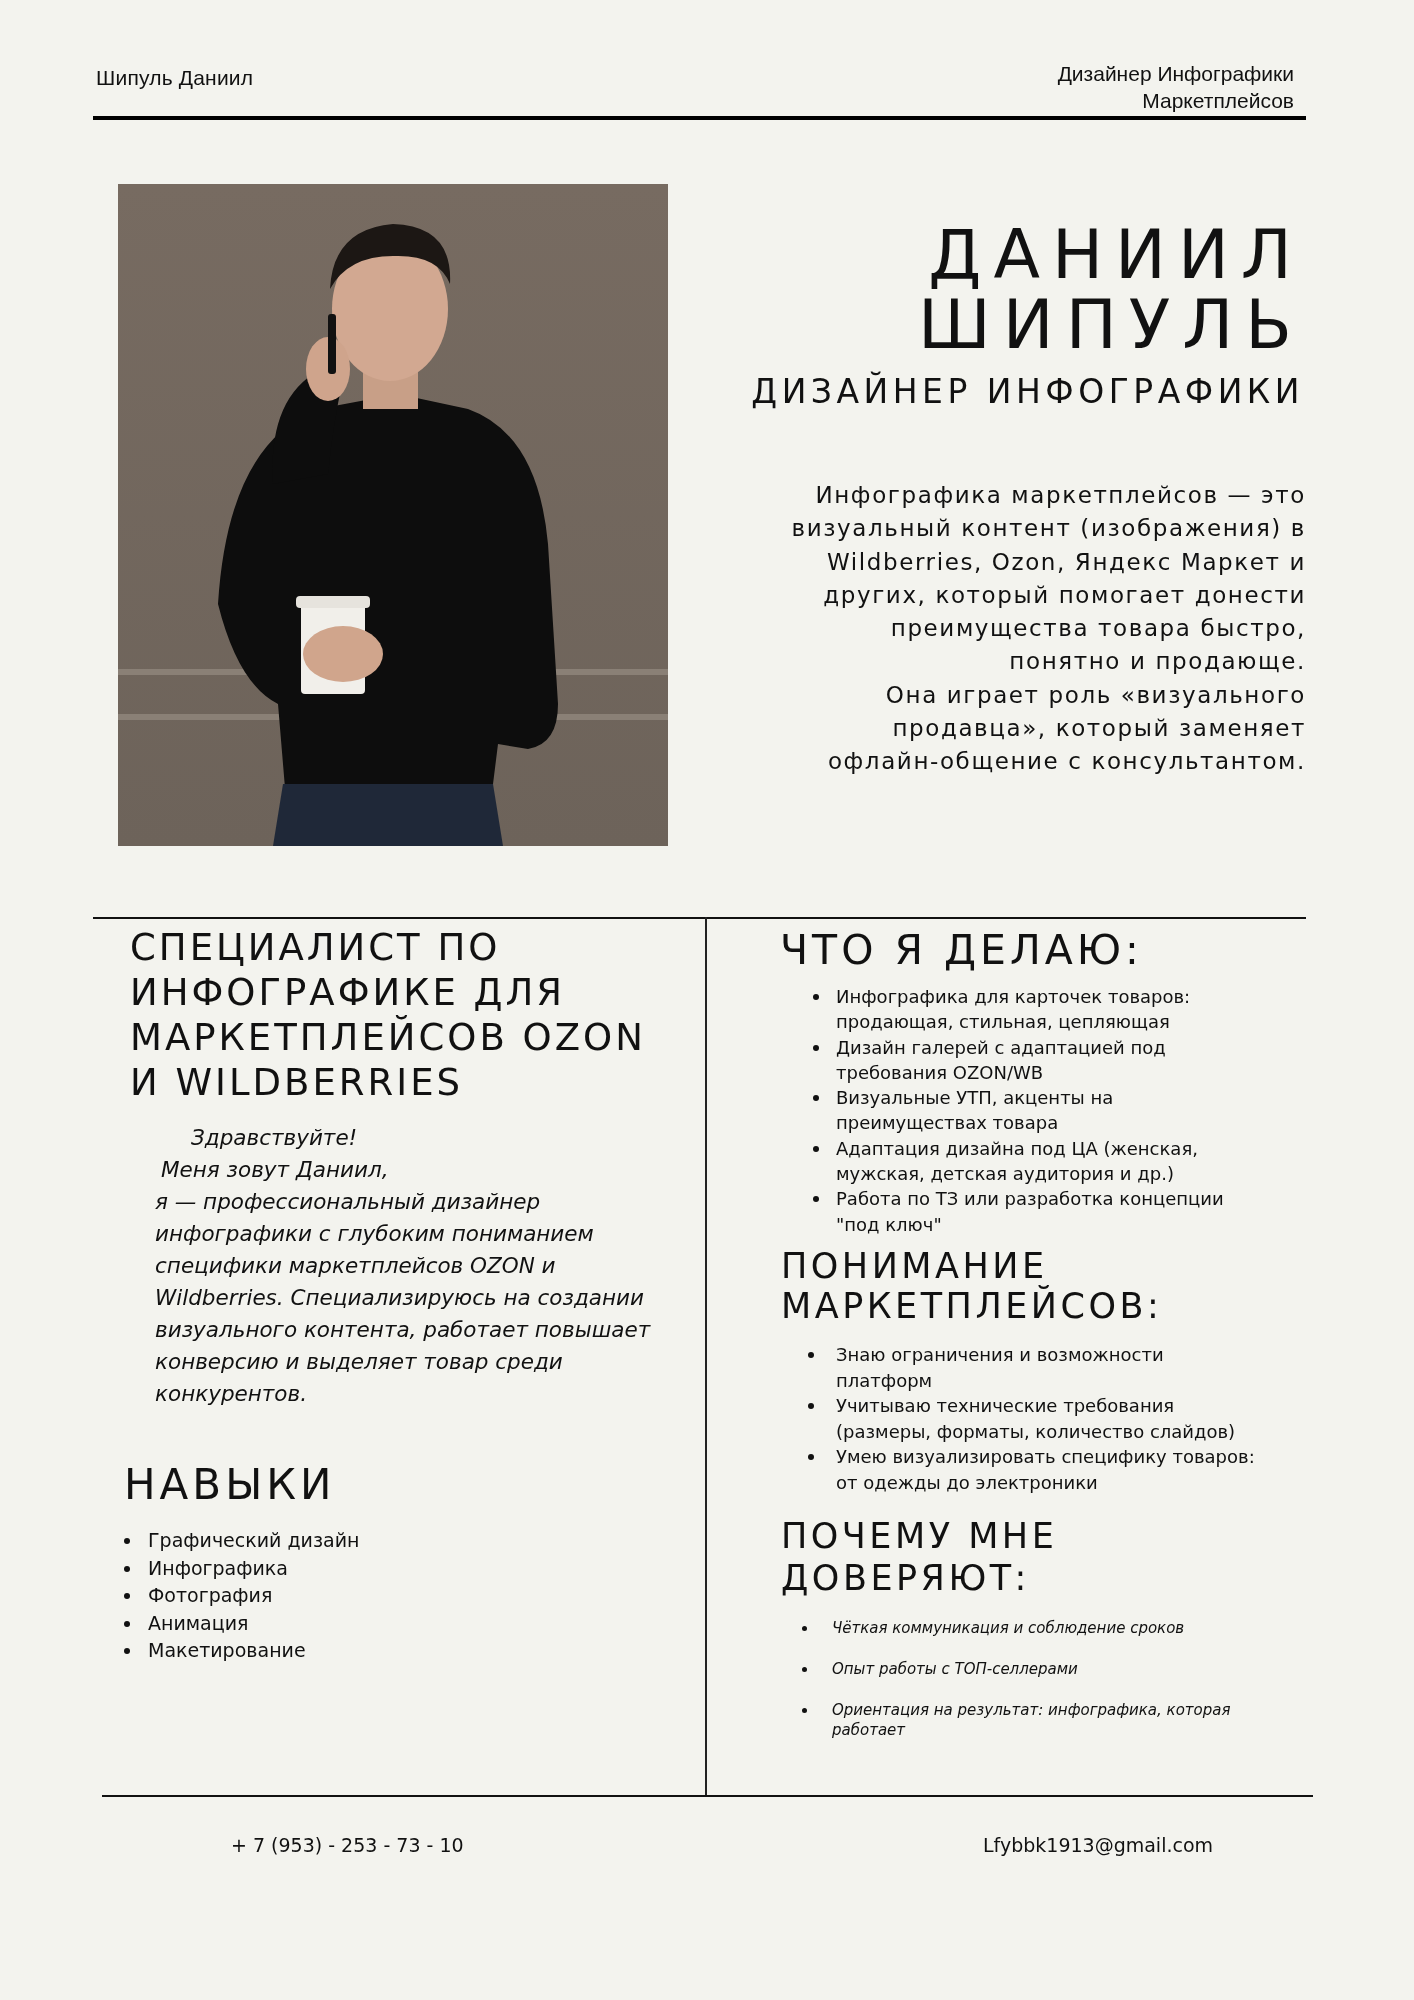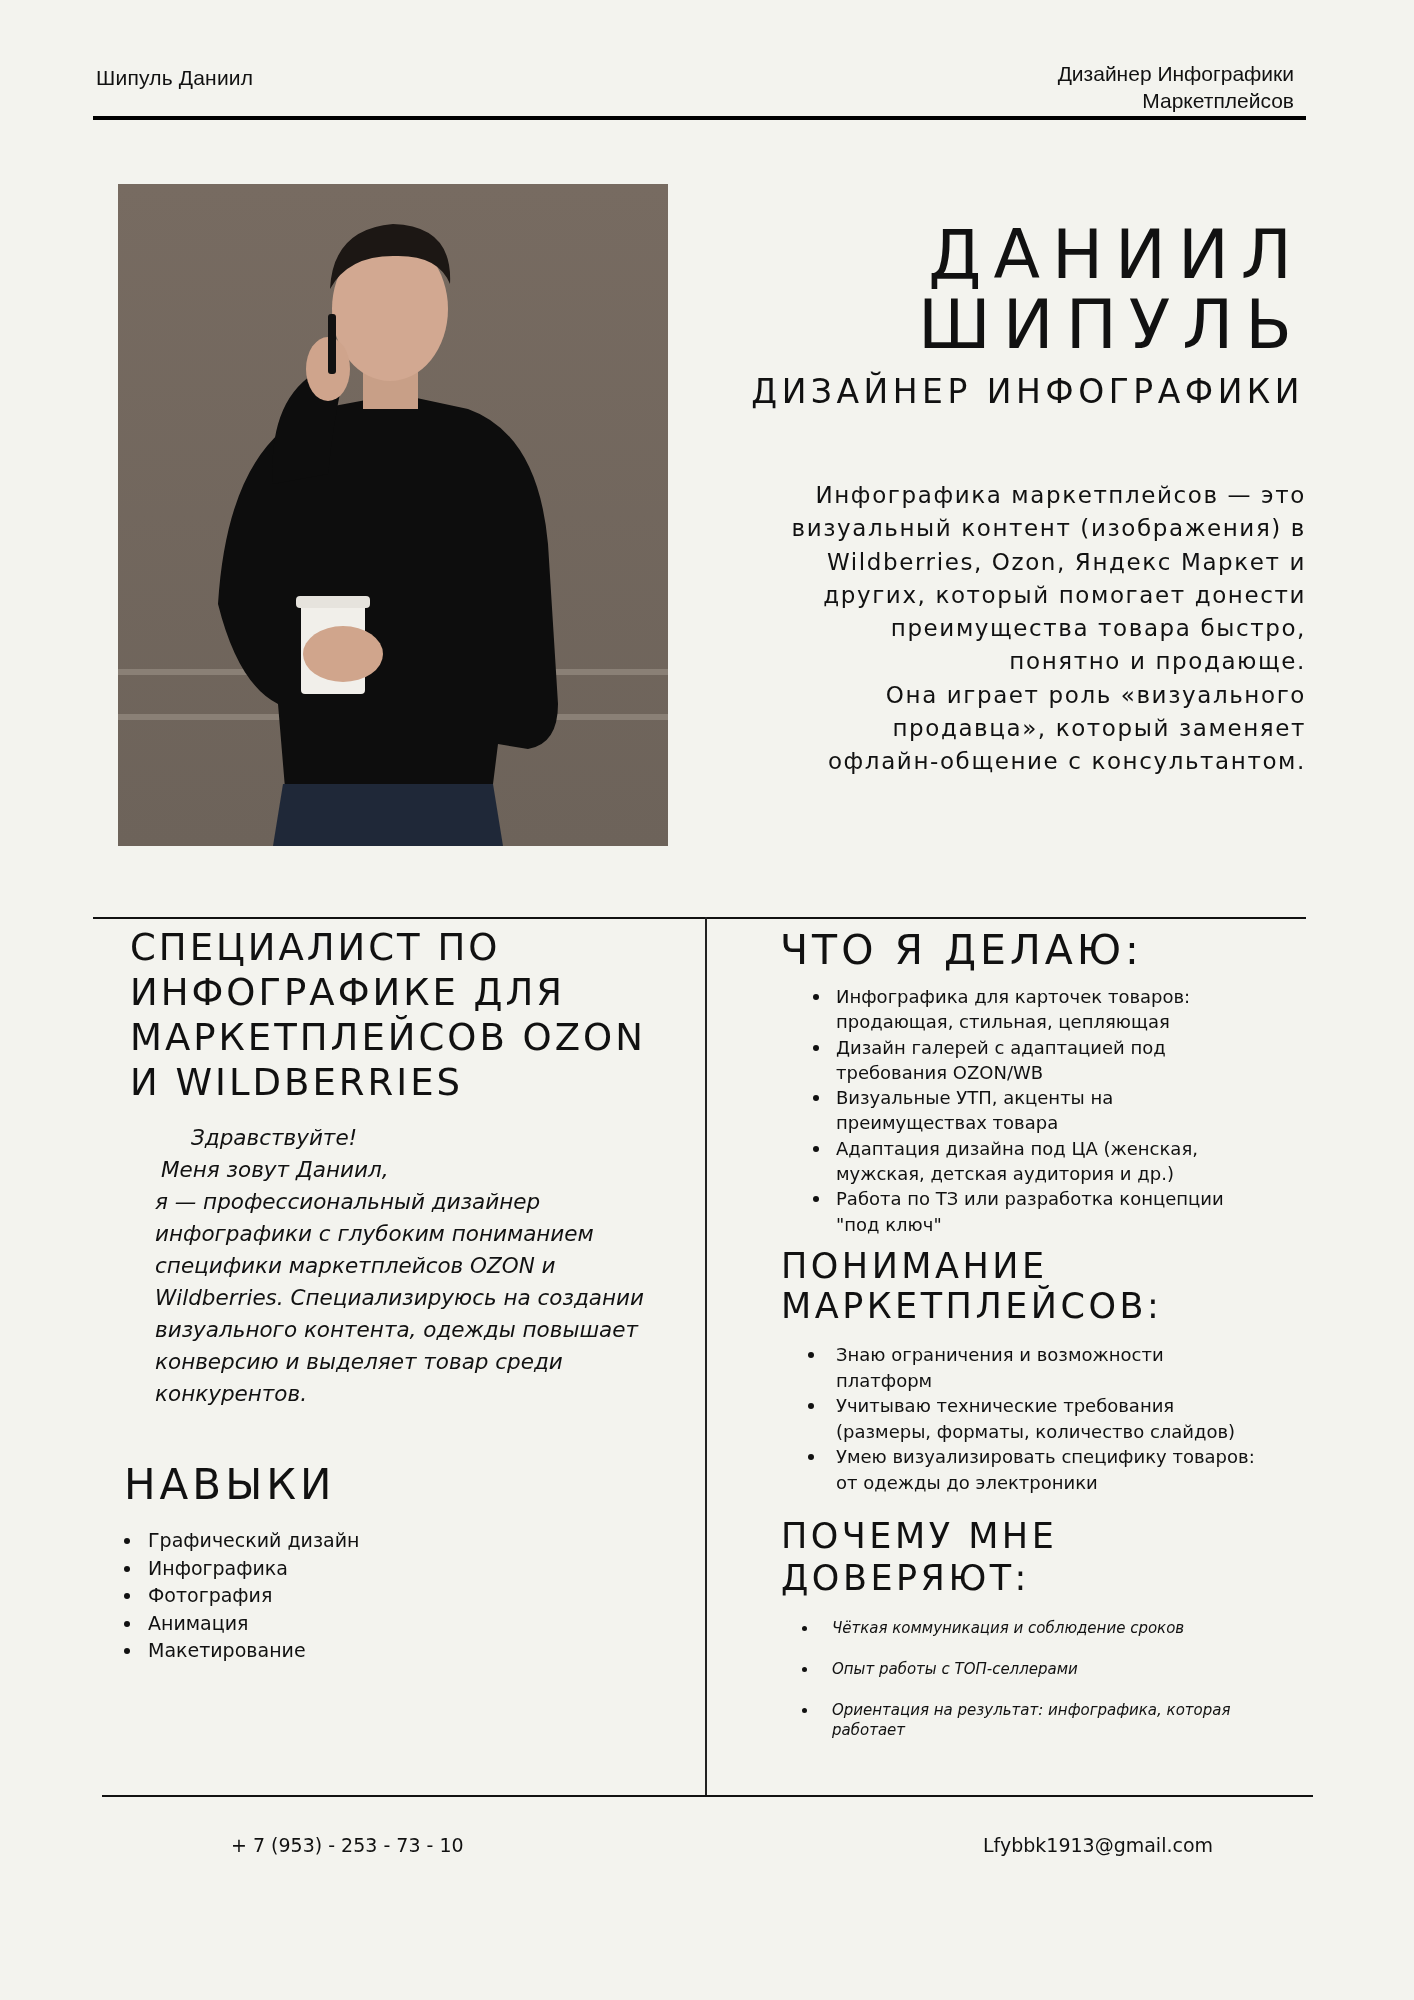--- a/index.html
+++ b/index.html
@@ -116,21 +116,21 @@
   <div>МАРКЕТПЛЕЙСОВ OZON</div>
   <div>И WILDBERRIES</div>
 </div>
 <div class="abs greet">
   <span class="l" style="padding-left:36px">Здравствуйте!</span>
   <span class="l" style="padding-left:6px">Меня зовут Даниил,</span>
   <span class="l">я — профессиональный дизайнер</span>
   <span class="l">инфографики с глубоким пониманием</span>
   <span class="l">специфики маркетплейсов OZON и</span>
   <span class="l">Wildberries. Специализируюсь на создании</span>
-  <span class="l">визуального контента, одежды повышает</span>
+  <span class="l">визуального контента, работает повышает</span>
   <span class="l">конверсию и выделяет товар среди</span>
   <span class="l">конкурентов.</span>
 </div>
 <div class="abs h-skills">НАВЫКИ</div>
 <ul class="abs bul skills">
   <li>Графический дизайн</li>
   <li>Инфографика</li>
   <li>Фотография</li>
   <li>Анимация</li>
   <li>Макетирование</li>

